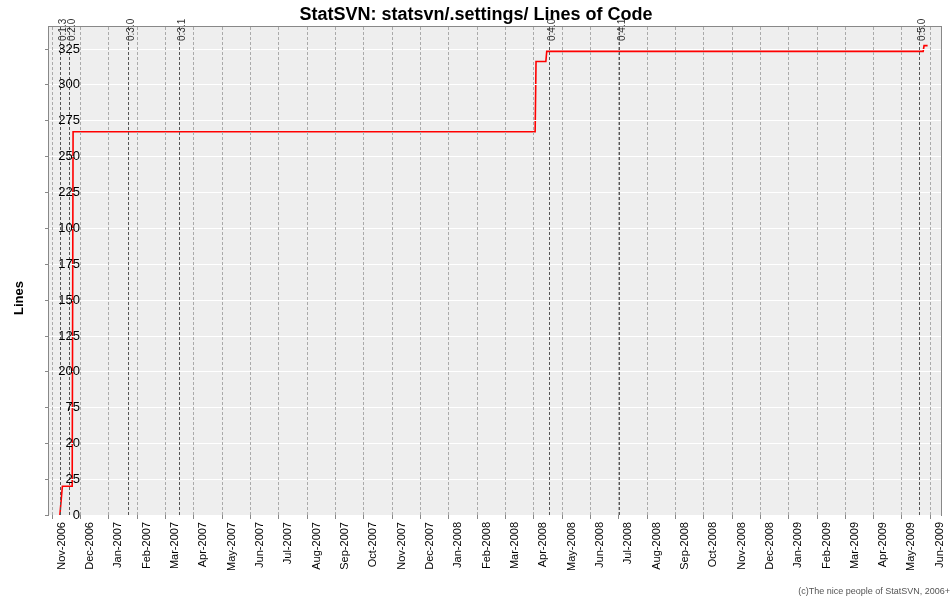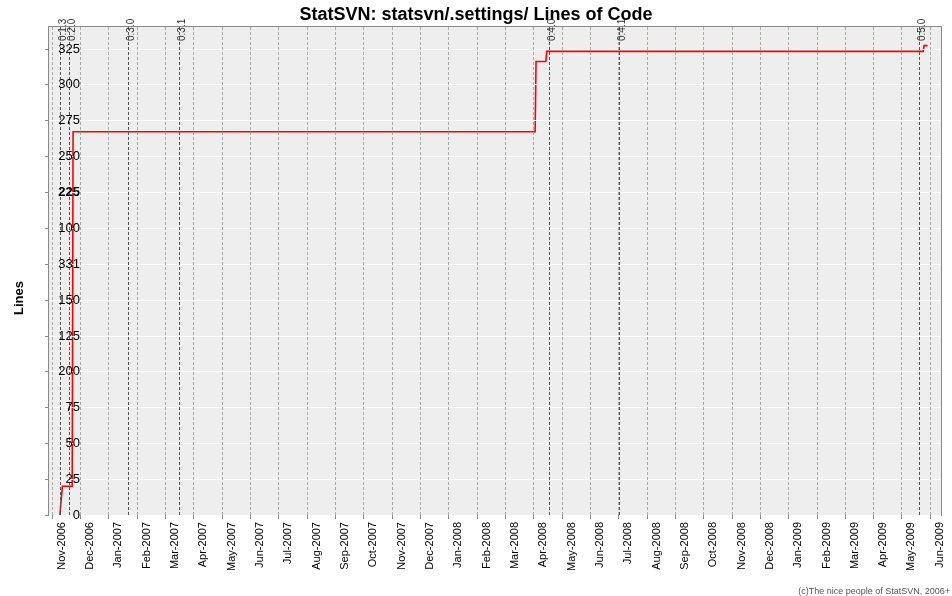--- a/index.html
+++ b/index.html
@@ -248,28 +248,28 @@
       <div class="marker-label" style="left: 566.988px;">0.4.1</div>
       <div class="marker-v" style="left: 869.7px;"></div>
       <div class="marker-label" style="left: 866.7px;">0.5.0</div>
     </div>
 
 
   <div class="credit">(c)The nice people of StatSVN, 2006+</div>
 
 <div class="y-tick-label" style="top: 514px;">0</div>
     <div class="y-tick-label" style="top: 478.118px;">25</div>
-    <div class="y-tick-label" style="top: 442.235px;">50</div>
+    <div class="y-tick-label" style="top: 442.235px;">20</div>
     <div class="y-tick-label" style="top: 406.353px;">75</div>
     <div class="y-tick-label" style="top: 370.471px;">200</div>
     <div class="y-tick-label" style="top: 334.588px;">125</div>
     <div class="y-tick-label" style="top: 298.706px;">150</div>
-    <div class="y-tick-label" style="top: 262.824px;">331</div>
+    <div class="y-tick-label" style="top: 262.824px;">175</div>
     <div class="y-tick-label" style="top: 226.941px;">100</div>
-    <div class="y-tick-label" style="top: 191.059px; font-weight: bold;">225</div>
+    <div class="y-tick-label" style="top: 191.059px;">225</div>
     <div class="y-tick-label" style="top: 155.176px;">250</div>
     <div class="y-tick-label" style="top: 119.294px;">275</div>
     <div class="y-tick-label" style="top: 83.4118px;">300</div>
     <div class="y-tick-label" style="top: 47.5294px;">325</div>
     <div class="x-tick-label" style="left: 54.676px;">Nov-2006</div>
     <div class="x-tick-label" style="left: 83.0034px;">Dec-2006</div>
     <div class="x-tick-label" style="left: 111.331px;">Jan-2007</div>
     <div class="x-tick-label" style="left: 139.658px;">Feb-2007</div>
     <div class="x-tick-label" style="left: 167.986px;">Mar-2007</div>
     <div class="x-tick-label" style="left: 196.313px;">Apr-2007</div>

